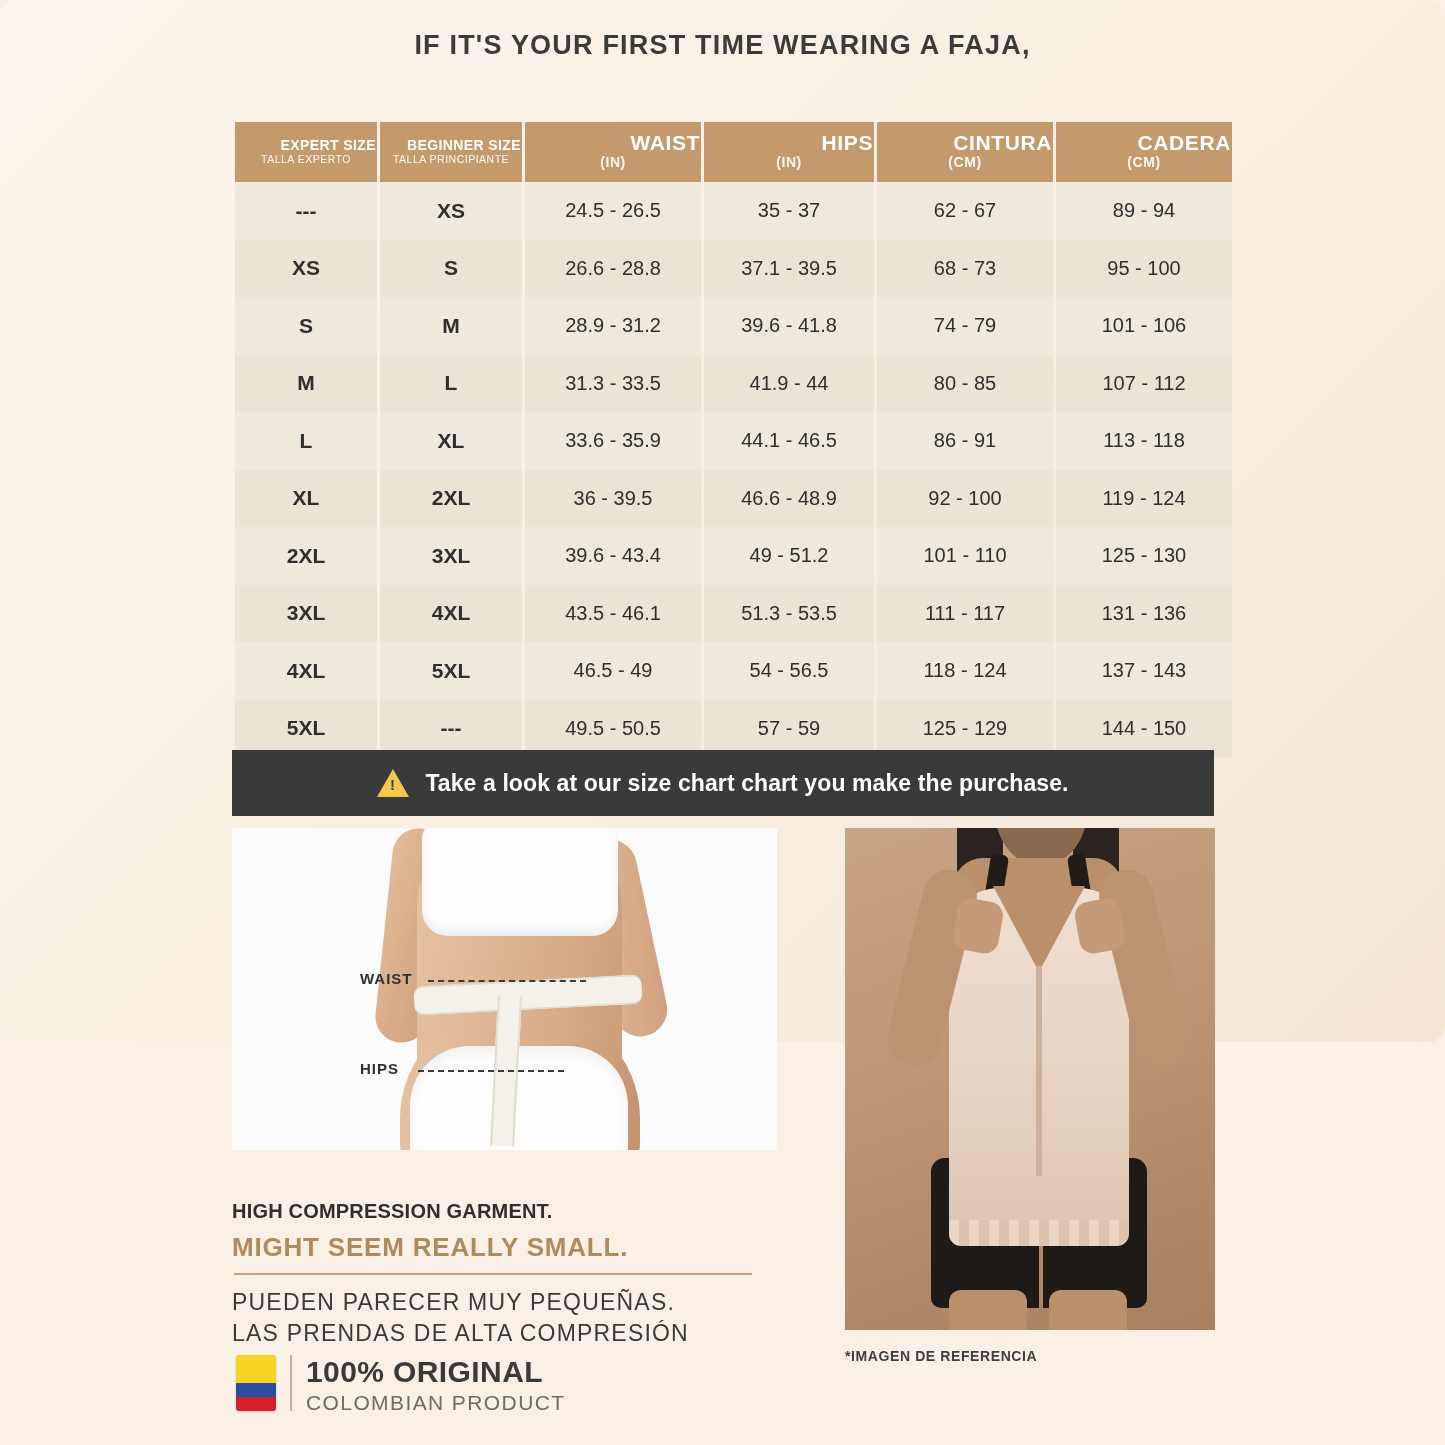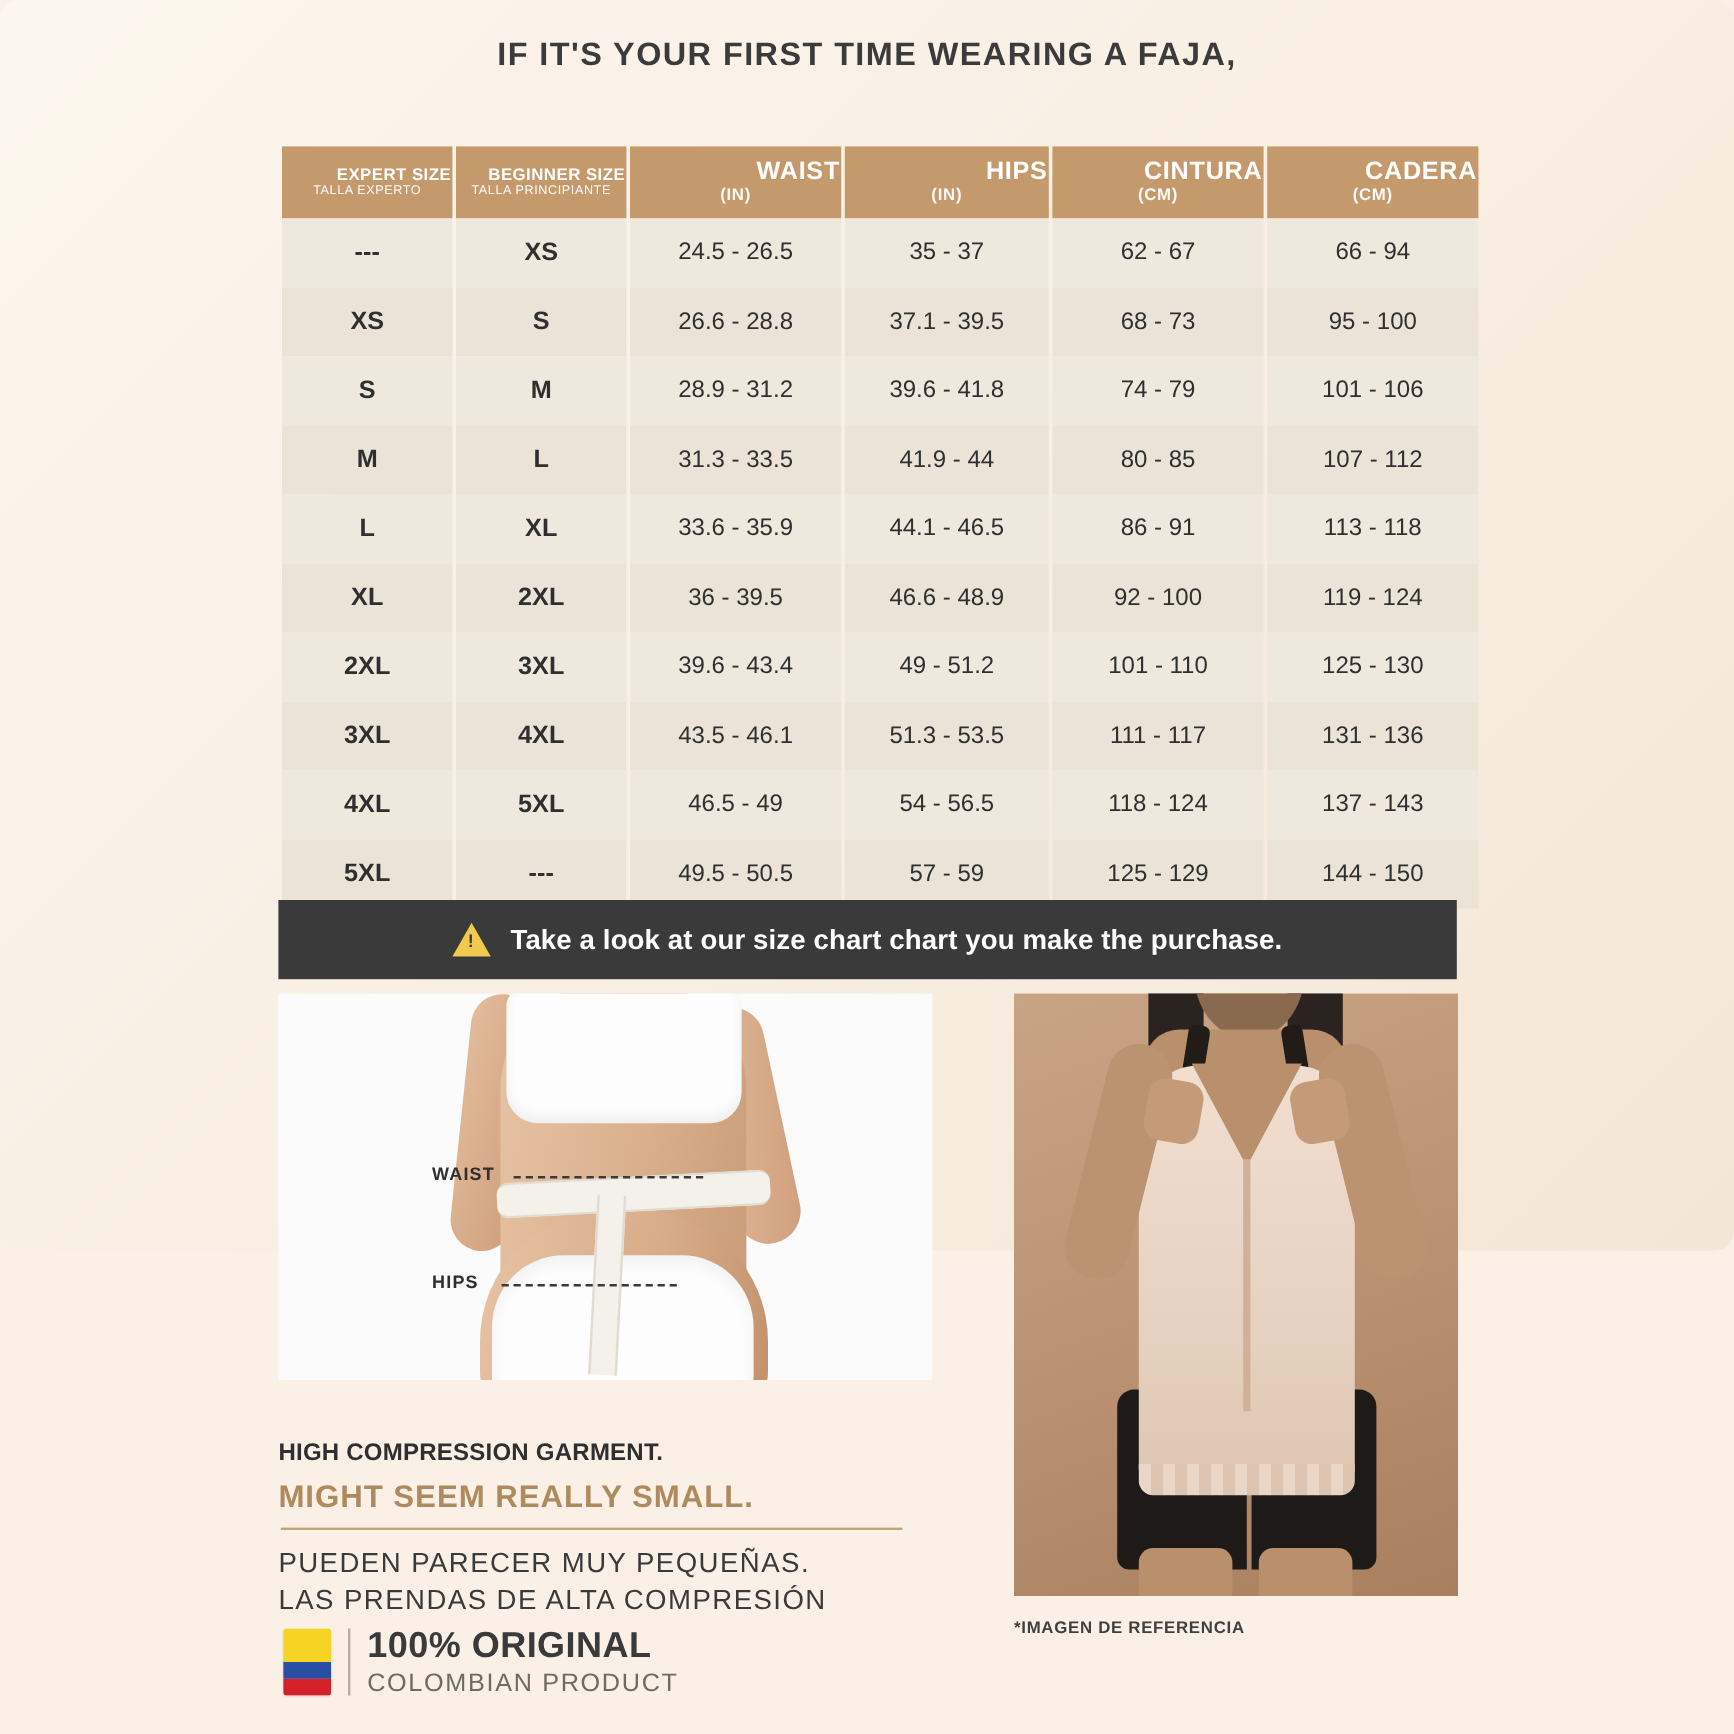--- a/index.html
+++ b/index.html
@@ -284,21 +284,20 @@
     letter-spacing: 1.2px;
     line-height: 1.35;
   }
 
   
   .badge {
     position: absolute;
     left: 236px;
     top: 1355px;
     display: flex;
-    align-items: center;
     gap: 14px;
   }
   .flag {
     width: 40px;
     height: 56px;
     border-radius: 3px;
     overflow: hidden;
     display: flex;
     flex-direction: column;
     filter: drop-shadow(0 1px 1px rgba(0,0,0,.15));
@@ -560,21 +559,21 @@
           </th>
         </tr>
       </thead>
       <tbody>
         <tr>
           <td class="bold">---</td>
           <td class="bold">XS</td>
           <td>24.5 - 26.5</td>
           <td>35 - 37</td>
           <td>62 - 67</td>
-          <td>66 - 94</td>
+          <td>89 - 94</td>
         </tr>
         <tr>
           <td class="bold alt">XS</td>
           <td class="bold alt">S</td>
           <td class="alt">26.6 - 28.8</td>
           <td class="alt">37.1 - 39.5</td>
           <td class="alt">68 - 73</td>
           <td class="alt">95 - 100</td>
         </tr>
         <tr>

